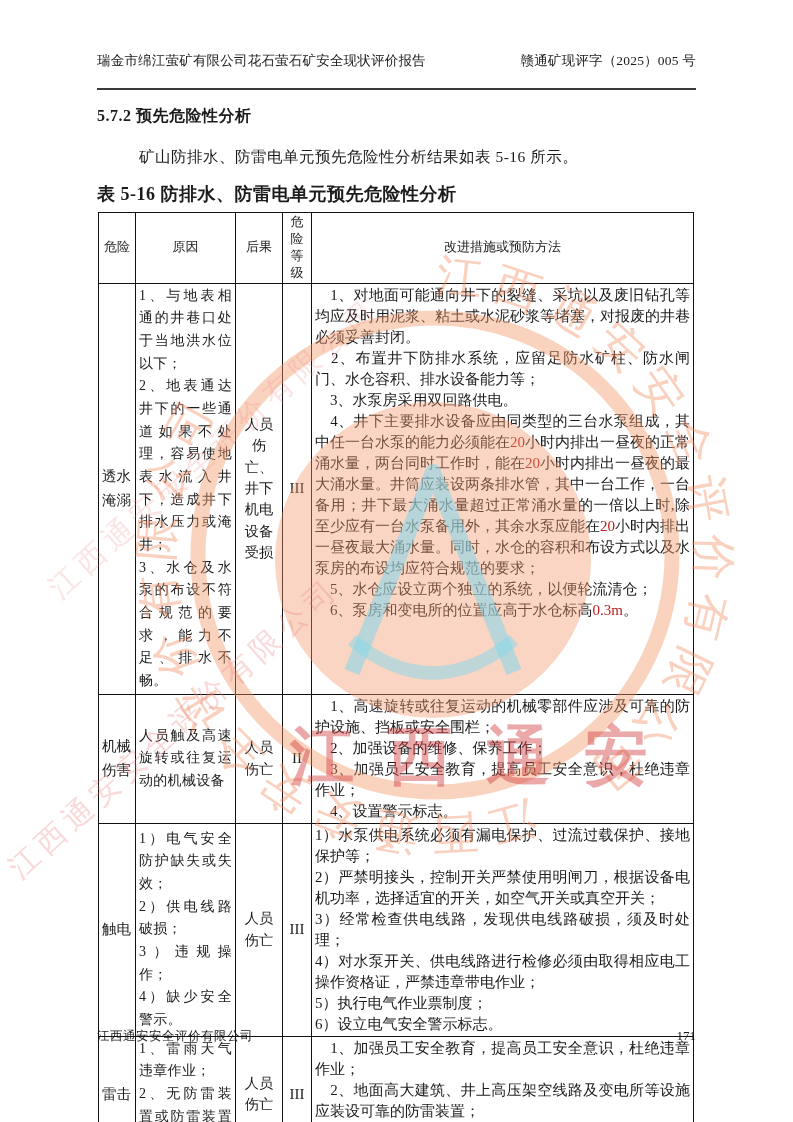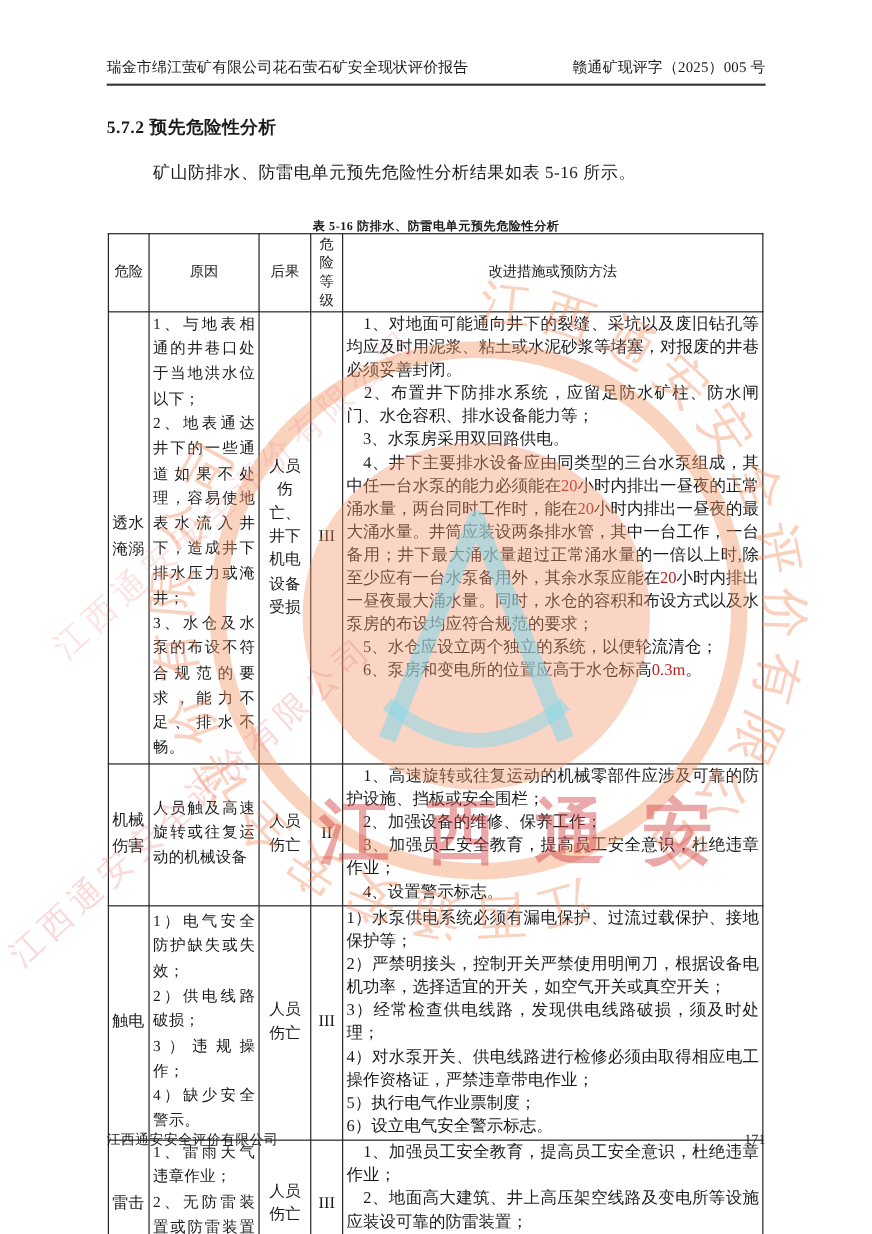--- a/index.html
+++ b/index.html
@@ -9,34 +9,34 @@
     background:#ffffff;
     font-family:"Liberation Serif","DejaVu Serif",serif;
     color:#1b1b1b;
     overflow:hidden;
   }
   
   .hdr{
     position:absolute;left:97px;top:52px;width:599px;
     display:flex;justify-content:space-between;align-items:flex-end;
     font-size:13.5px;letter-spacing:.2px;
-    padding-bottom:6px;border-bottom:2px solid #3a3a3a;
+    padding-bottom:18px;border-bottom:2px solid #3a3a3a;
   }
   
   .sec-title{
     position:absolute;left:97px;top:106px;
     font-size:16px;font-weight:bold;letter-spacing:.5px;
   }
   .intro{
     position:absolute;left:108px;top:147px;width:599px;
     font-size:15.5px;text-indent:2em;letter-spacing:.5px;
   }
   .tbl-title{
-    position:absolute;left:97px;top:198px;width:599px;
-    text-align:center;font-size:11px;font-weight:bold;letter-spacing:.5px;
+    position:absolute;left:97px;top:182px;width:599px;
+    font-size:18px;font-weight:bold;letter-spacing:.5px;
   }
   
   table.haz{
     position:absolute;left:98px;top:212px;
     width:595px;border-collapse:collapse;table-layout:fixed;
   }
   table.haz td,table.haz th{
     border:1px solid #111;
     font-weight:normal;
     padding:1px 3px;

